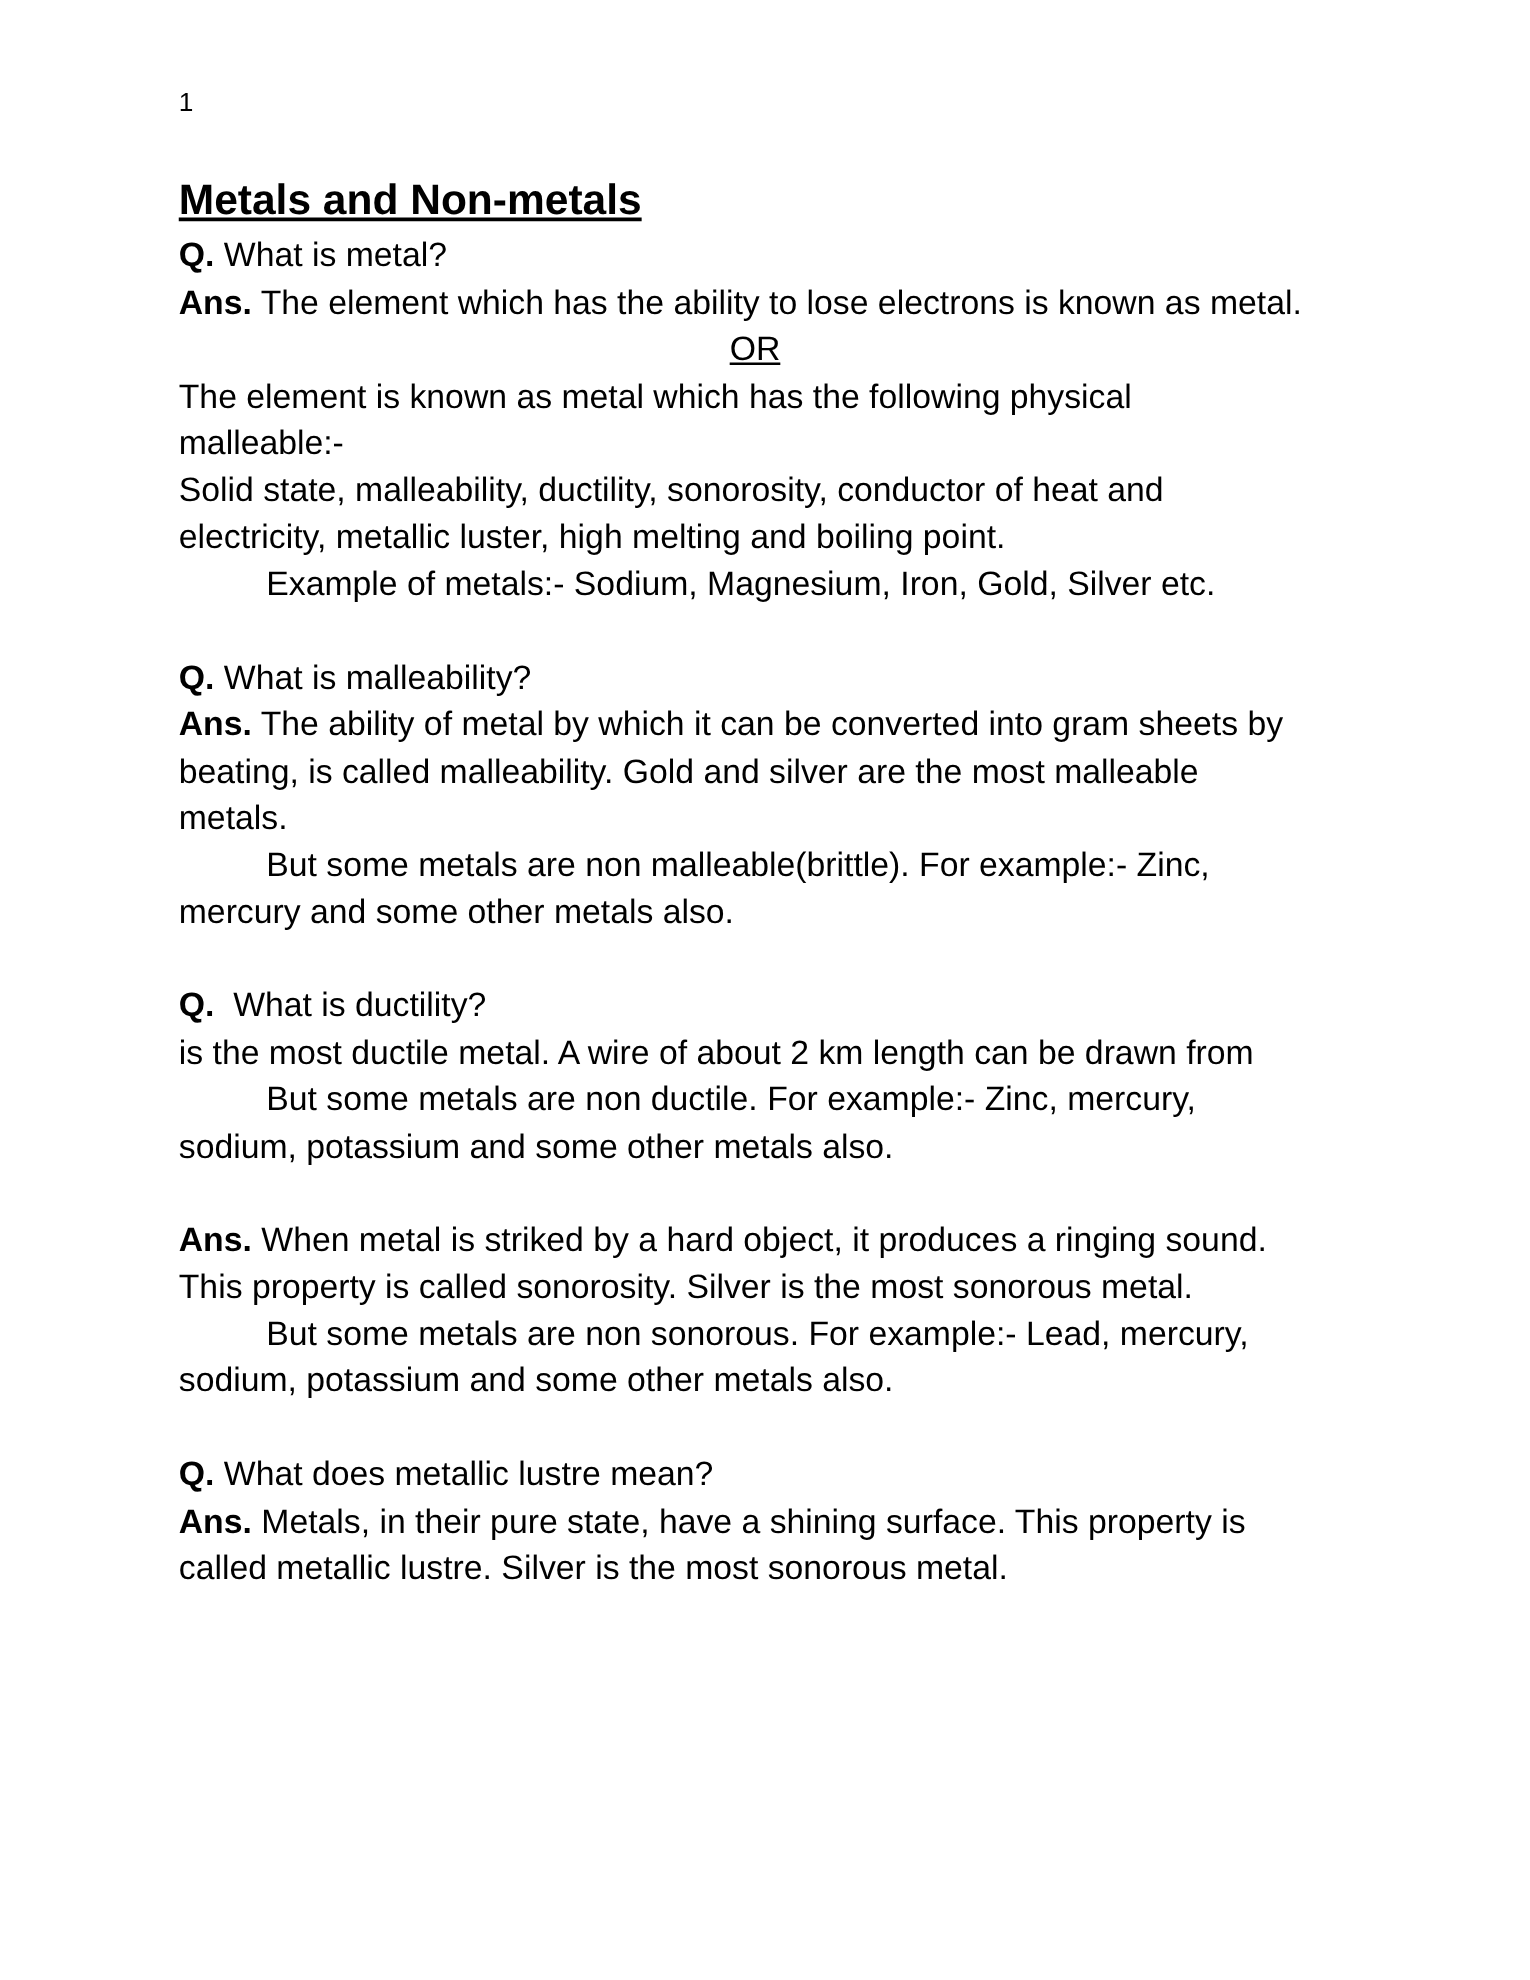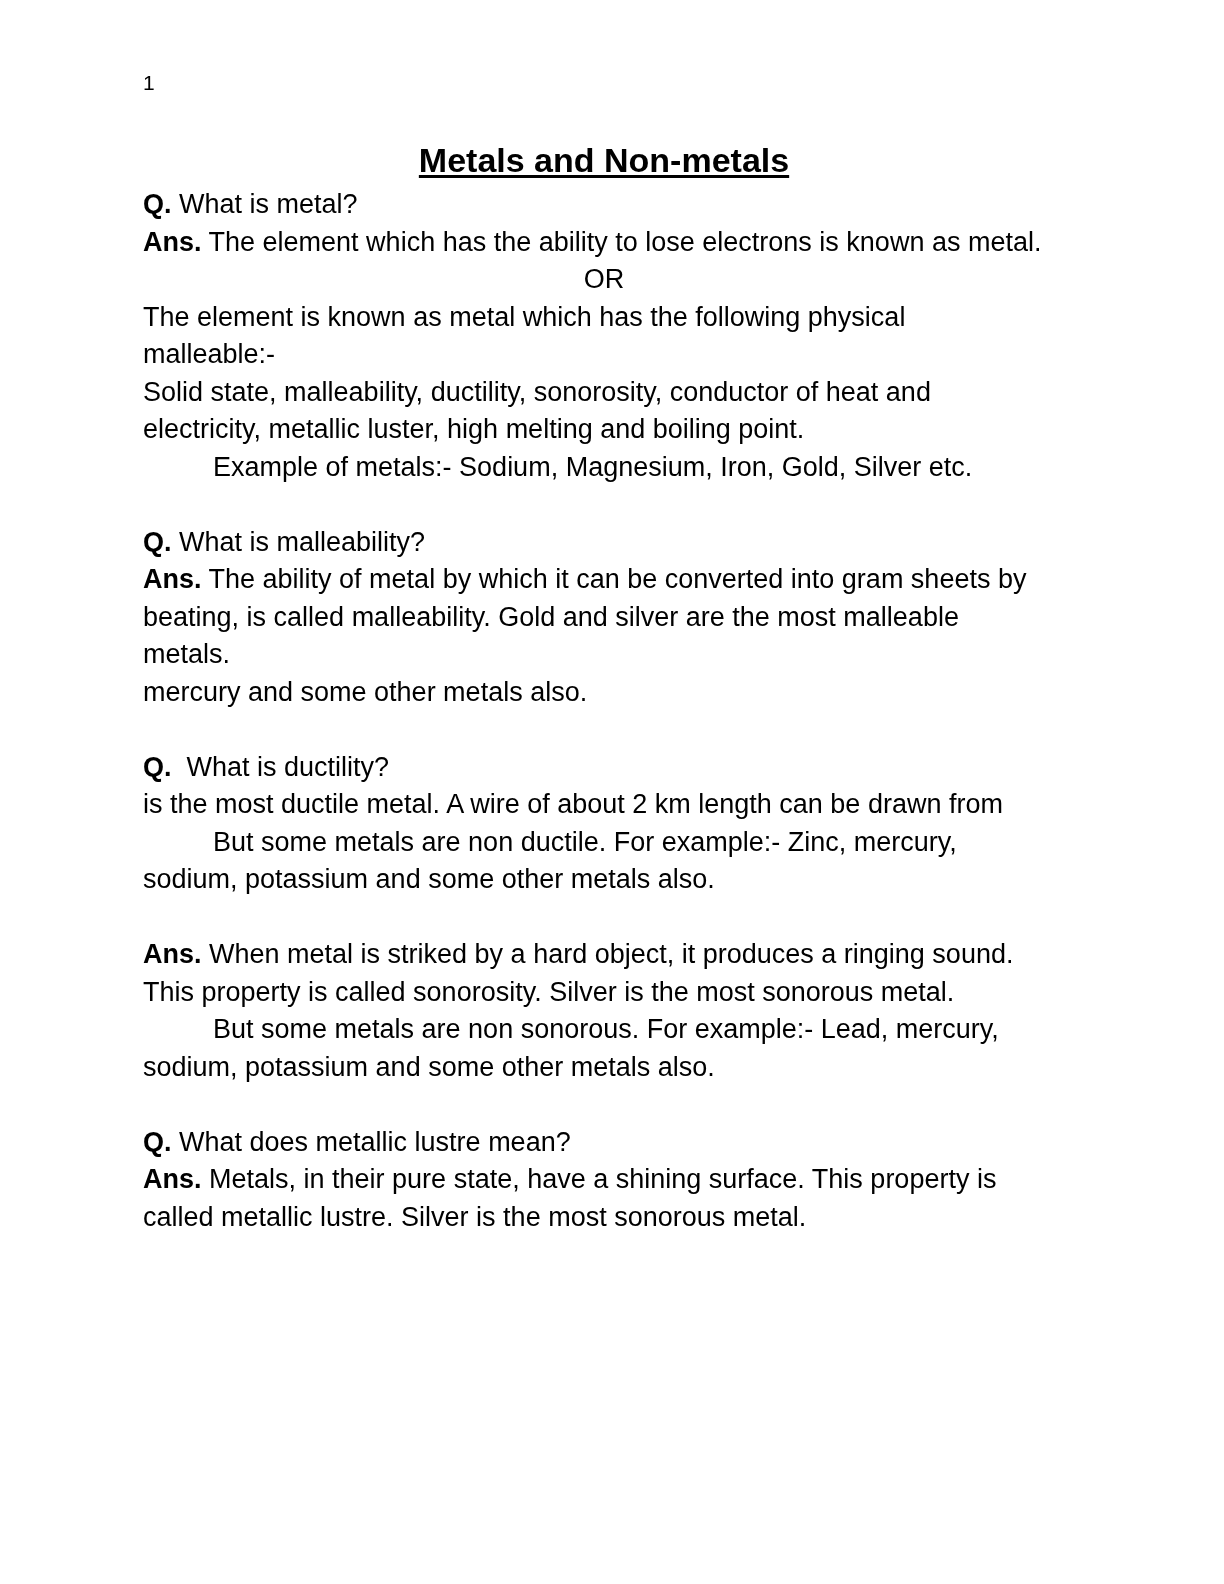--- a/index.html
+++ b/index.html
@@ -30,21 +30,20 @@
   }
   .content {
     position: absolute;
     left: 143px;
     top: 140px;
     width: 940px;
   }
   .doc-title {
     font-size: 34px;
     font-weight: bold;
-    text-align: center;
     text-decoration: underline;
     text-underline-offset: 3px;
     margin: 0 0 6px 0;
     line-height: 40px;
     letter-spacing: 0px;
     padding-right: 18px;
   }
   .line {
     font-size: 27px;
     line-height: 37.5px;
@@ -55,20 +54,21 @@
     font-weight: bold;
   }
   .line.indent {
     text-indent: 70px;
   }
   .line.center {
     text-align: center;
     padding-right: 18px;
   }
   .line.center .u {
+    text-decoration: underline;
     text-underline-offset: 2px;
   }
   .gap {
     height: 37.5px;
   }
   .block {
     margin: 0;
   }
 </style>
 </head>
@@ -93,20 +93,21 @@
       <p class="line indent">Example of metals:- Sodium, Magnesium, Iron, Gold, Silver etc.</p>
     </div>
 
     <div class="gap"></div>
 
     <div class="block">
       <p class="line"><b>Q.</b><span> What is malleability?</span></p>
       <p class="line"><b>Ans.</b><span> The ability of metal by which it can be converted into gram sheets by</span></p>
       <p class="line">beating, is called malleability. Gold and silver are the most malleable</p>
       <p class="line">metals.</p>
+      <p class="line indent">But some metals are non malleable(brittle). For example:- Zinc,</p>
       <p class="line">mercury and some other metals also.</p>
     </div>
 
     <div class="gap"></div>
 
     <div class="block">
       <p class="line"><b>Q.</b><span>  What is ductility?</span></p>
       <p class="line">is the most ductile metal. A wire of about 2 km length can be drawn from</p>
       <p class="line indent">But some metals are non ductile. For example:- Zinc, mercury,</p>
       <p class="line">sodium, potassium and some other metals also.</p>

